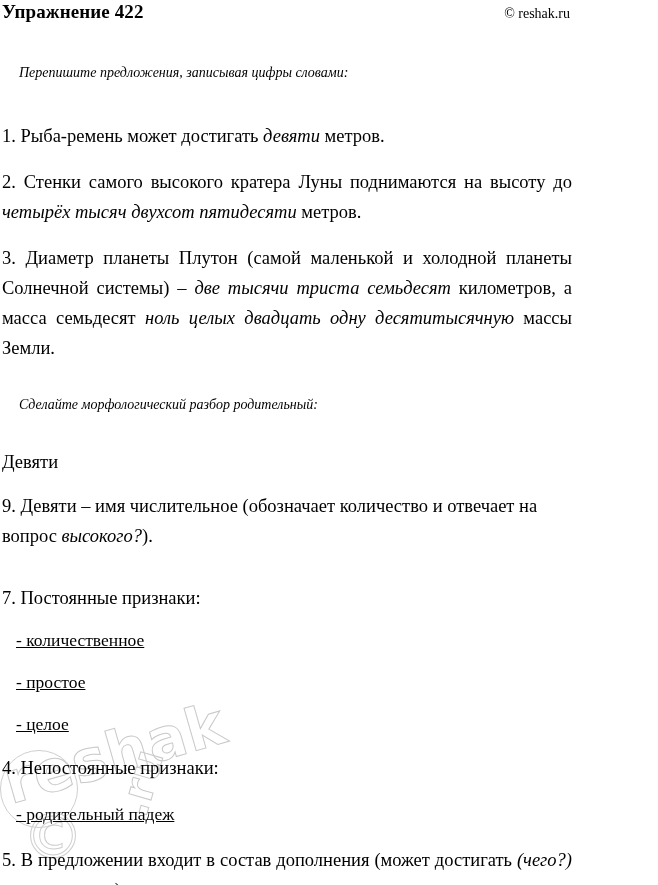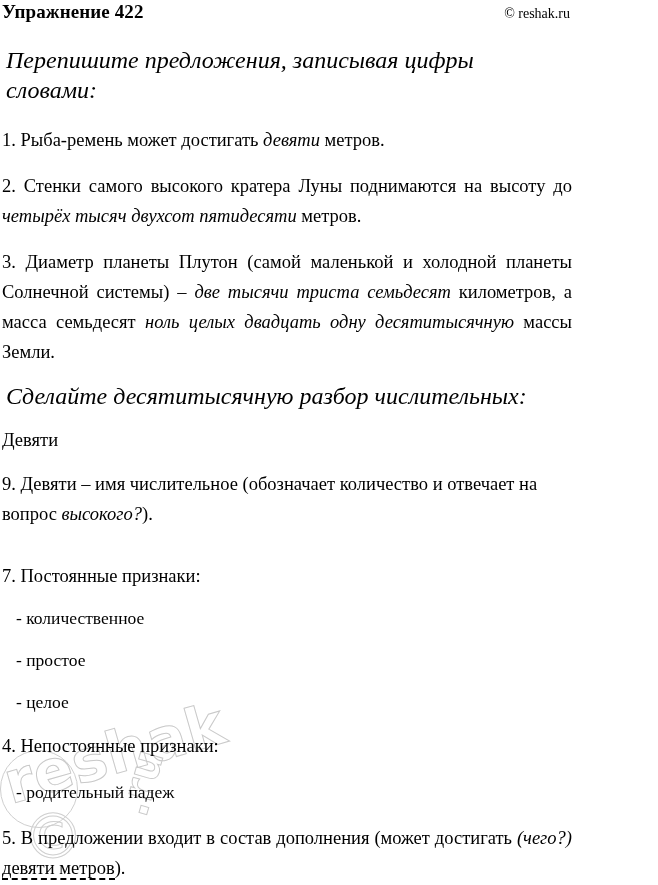--- a/index.html
+++ b/index.html
@@ -53,37 +53,38 @@
     text-align: justify;
     text-justify: inter-word;
     margin: 0;
     padding: 0;
   }
   .para.nojust { text-align: left; }
 
   .italic { font-style: italic; }
 
   .instr {
-    font-size: 24px;
+    font-size: 14px;
     line-height: 30px;
     font-style: italic;
-    margin: 4px;
+    margin: 17px;
   }
 
   .heading-word {
     font-size: 18.5px;
     line-height: 30px;
     margin: 0;
   }
 
   .bullet {
     font-size: 17.5px;
     line-height: 30px;
     margin: 0;
     padding-left: 14px;
+    text-decoration: underline;
   }
 
   .dashed-underline {
     border-bottom: 2px dashed #000;
     padding-bottom: 0px;
   }
   .sp-16 { height: 16px; }
   .sp-14 { height: 14px; }
   .sp-12 { height: 12px; }
   .sp-10 { height: 10px; }
@@ -176,21 +177,21 @@
   </p>
 
   <div class="sp-16"></div>
 
   <p class="para">
     <span>3. Диаметр планеты Плутон (самой маленькой и холодной планеты Солнечной системы) – </span><span class="italic">две тысячи триста семьдесят</span><span> километров, а масса семьдесят </span><span class="italic">ноль целых двадцать одну десятитысячную</span><span> массы Земли.</span>
   </p>
 
   <div class="sp-10"></div>
 
-  <p class="instr">Сделайте десятитысячную разбор числительных:</p>
+  <p class="instr">Сделайте морфологический разбор родительный:</p>
 
   <div class="sp-10"></div>
 
   <p class="heading-word">Девяти</p>
 
   <div class="sp-14"></div>
 
   <p class="para nojust">
     <span>9. Девяти – имя числительное (обозначает количество и отвечает на вопрос </span><span class="italic">высокого?</span><span>).</span>
   </p>

